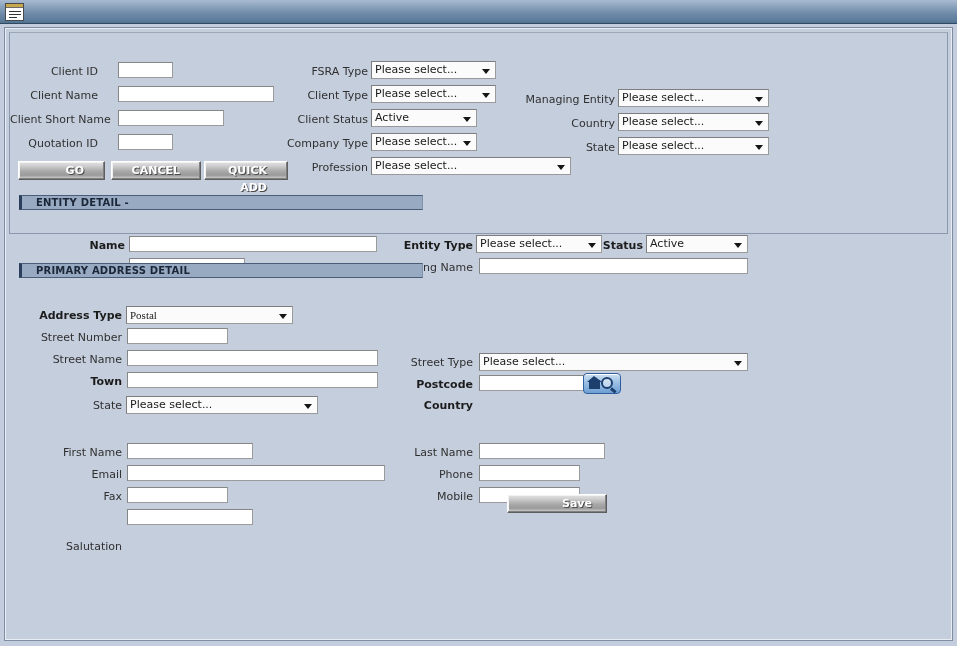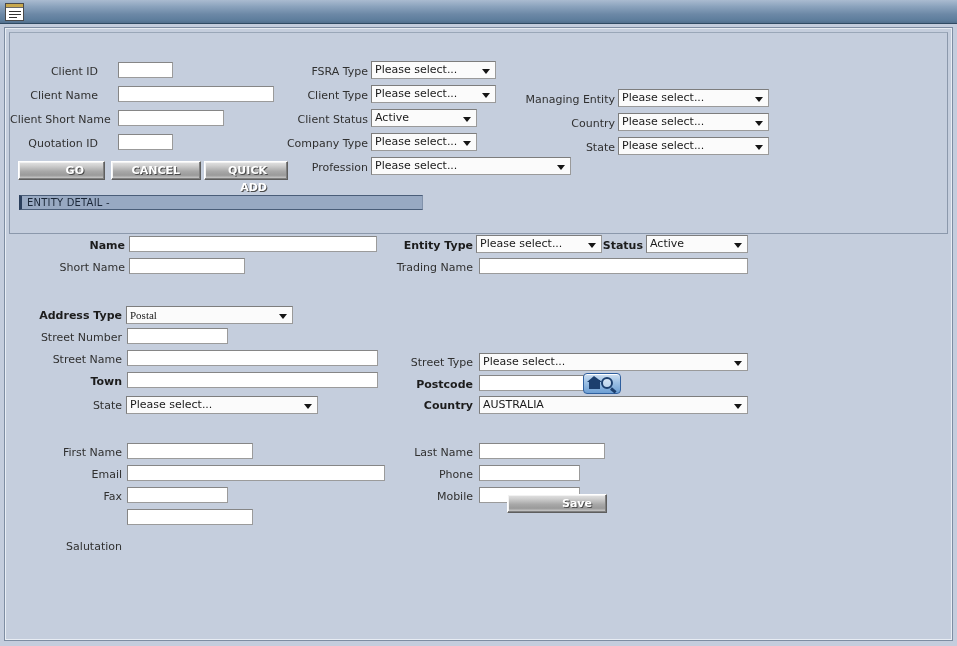--- a/index.html
+++ b/index.html
@@ -134,24 +134,24 @@
   
   .sec-head {
     position: absolute;
     height: 15px;
     background: #98a9c2;
     border-left: 3px solid #2b3f5c;
     border-top: 1px solid #4a5d78;
     border-bottom: 1px solid #4a5d78;
     border-right: 1px solid #8192ab;
     font-size: 10px;
-    font-weight: normal;
+    font-weight: bold;
     color: #1b2738;
     line-height: 13px;
-    padding-left: 5px;
+    padding-left: 14px;
     letter-spacing: 0.2px;
     white-space: nowrap;
   }
 
   
   #postcode-lookup {
     position: absolute;
     width: 38px; height: 21px;
     background: linear-gradient(to bottom, #cfe0f2 0%, #9cc0e4 45%, #6d9fd4 100%);
     border: 1px solid #2f5f9e;
@@ -287,20 +287,21 @@
 
   <div class="lbl b" style="left:596px; top:211px; width:42px;">Status</div>
   <div class="sel" style="left:641px; top:207px; width:102px;">
     <span>Active</span>
     <span class="arrow"></span>
   </div>
 
   <div class="lbl" style="left:390px; top:233px; width:78px;">Trading Name</div>
   <input class="tf" type="text" style="left: 474px; top: 230px; width: 269px;" value="">
 
+  <div class="sec-head" style="left:14px; top:235px; width:404px;">PRIMARY ADDRESS DETAIL</div>
 
   <div class="lbl b" style="left:20px; top:281px; width:97px;">Address Type</div>
   <div class="sel" style="left:121px; top:278px; width:167px;font-family:Liberation Serif, serif;">
     <span>Postal</span>
     <span class="arrow"></span>
   </div>
 
   <div class="lbl" style="left:20px; top:303px; width:97px;">Street Number</div>
   <input class="tf" type="text" style="left: 122px; top: 300px; width: 101px;" value="">
 
@@ -325,24 +326,20 @@
   <div class="lbl b" style="left:390px; top:350px; width:78px;">Postcode</div>
   <input class="tf" type="text" style="left: 474px; top: 347px; width: 105px;" value="">
   <div id="postcode-lookup" style="left:578px; top:345px;">
     <span class="roof"></span>
     <span class="house"></span>
     <span class="glass"></span>
     <span class="handle"></span>
   </div>
 
   <div class="lbl b" style="left:390px; top:371px; width:78px;">Country</div>
-  <div class="sel" style="left:474px; top:368px; width:269px;">
-    <span>AUSTRALIA</span>
-    <span class="arrow"></span>
-  </div>
 
 
   <div class="lbl" style="left:20px; top:418px; width:97px;">First Name</div>
   <input class="tf" type="text" style="left: 122px; top: 415px; width: 126px;" value="">
 
   <div class="lbl" style="left:20px; top:440px; width:97px;">Email</div>
   <input class="tf" type="text" style="left: 122px; top: 437px; width: 258px;" value="">
 
   <div class="lbl" style="left:20px; top:462px; width:97px;">Fax</div>
   <input class="tf" type="text" style="left: 122px; top: 459px; width: 101px;" value="">

